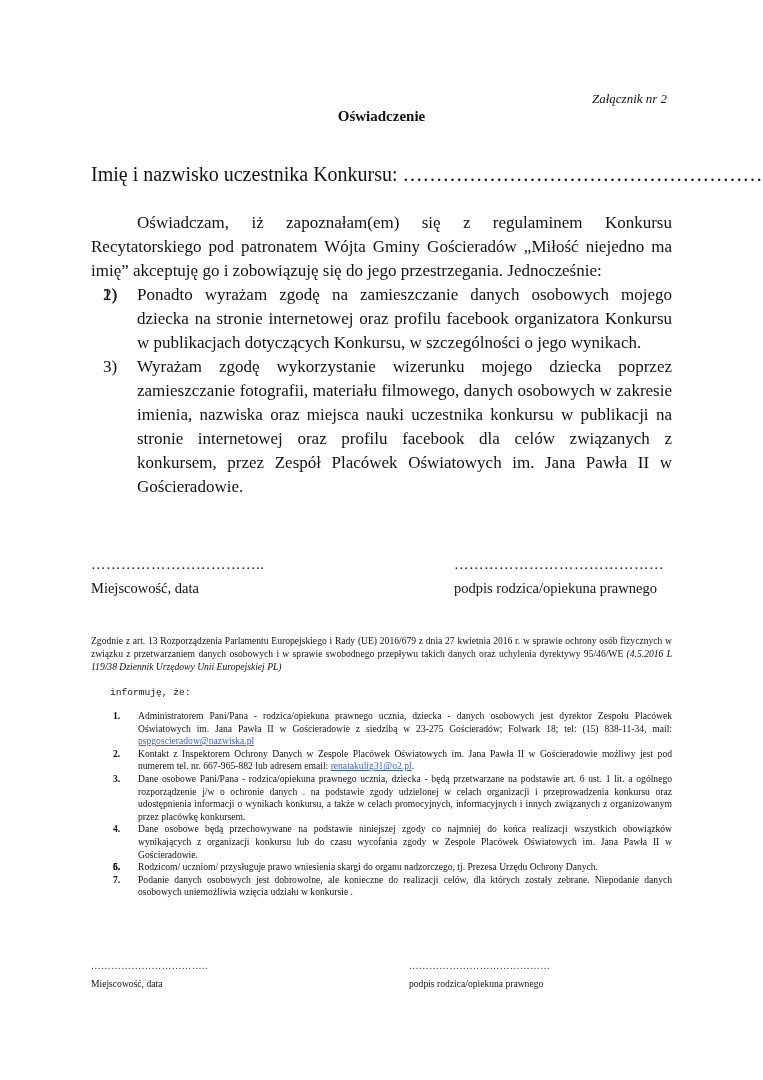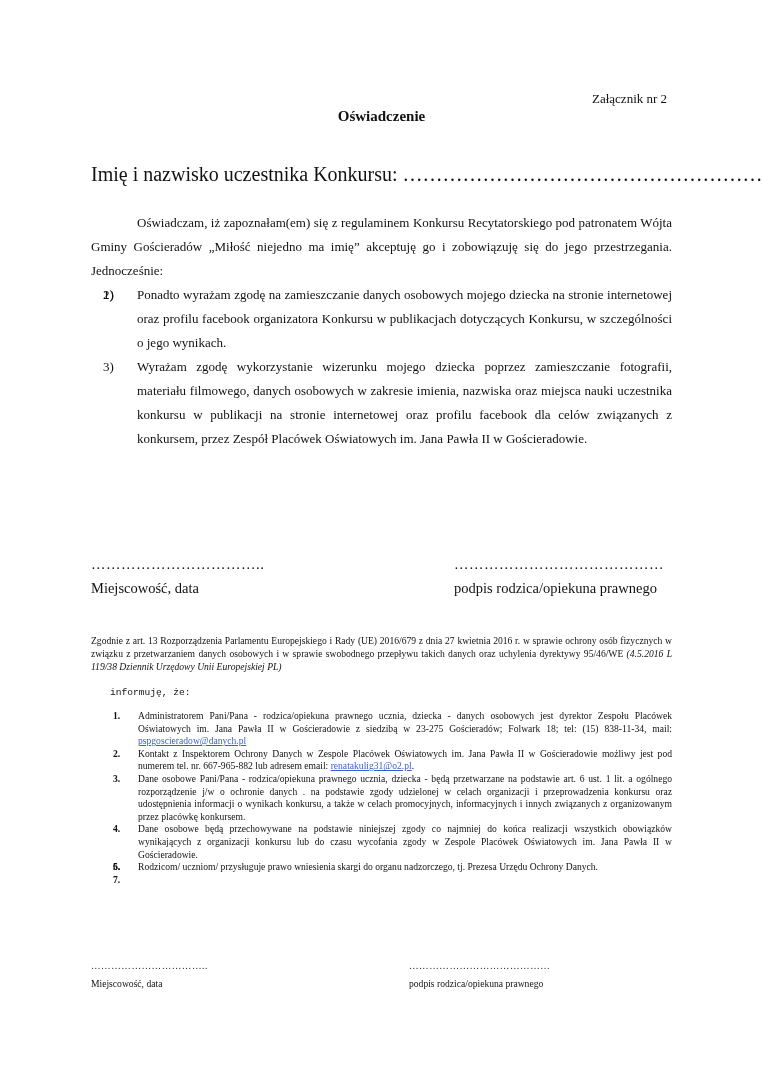--- a/index.html
+++ b/index.html
@@ -1,22 +1,22 @@
 <!DOCTYPE html>
 <html><head>
 <meta charset="utf-8">
 <style>
   html, body { margin:0; padding:0; background:#ffffff; }
   body { width:763px; height:1080px; position:relative; overflow:hidden;
          font-family:"Liberation Serif", "DejaVu Serif", serif; color:#111; }
   .abs { position:absolute; }
-  .annex { left:592px; top:91px; font-size:13px; }
+  .annex { left:592px; top:91px; font-size:13px;font-style:italic; }
   .title { left:0; width:763px; top:108px; text-align:center; font-size:15px; font-weight:bold; }
   .namefield { left:91px; top:163px; font-size:20px; white-space:nowrap; }
-  .body-main { left:91px; top:211px; width:581px; font-size:13px; line-height:24px; text-align:justify; }
+  .body-main { left:91px; top:211px; width:581px; font-size:17px; line-height:24px; text-align:justify; }
   .body-main p { margin:0; text-indent:46px; }
   ol.consents { list-style:none; margin:0; padding:0; }
   ol.consents li { position:relative; padding-left:46px; text-align:justify; }
   ol.consents li .num { position:absolute; left:12px; top:0; }
   .sig-row { left:91px; width:580px; font-size:14.5px; }
   .sig-row .l { position:absolute; left:0; }
   .sig-row .r { position:absolute; left:363px; }
   .dots { letter-spacing:0.5px; }
   .legal { left:91px; top:634px; width:581px; font-size:9.6px; line-height:13px; text-align:justify; }
   .legal i { font-style:italic; }
@@ -65,21 +65,21 @@
 
 <div class="abs legal">
   <span>Zgodnie z art. 13 Rozporządzenia Parlamentu Europejskiego i Rady (UE) 2016/679 z dnia 27 kwietnia 2016 r. w sprawie ochrony osób fizycznych w związku z przetwarzaniem danych osobowych i w sprawie swobodnego przepływu takich danych oraz uchylenia dyrektywy 95/46/WE </span><i>(4.5.2016 L 119/38 Dziennik Urzędowy Unii Europejskiej PL)</i>
 </div>
 
 <div class="abs inform">informuję, że:</div>
 
 <ol class="info">
   <li>
     <span class="num">1.</span>
-    <span>Administratorem Pani/Pana - rodzica/opiekuna prawnego ucznia, dziecka - danych osobowych jest dyrektor Zespołu Placówek Oświatowych im. Jana Pawła II w Gościeradowie z siedzibą w 23-275 Gościeradów; Folwark 18; tel: (15) 838-11-34, mail: </span><a class="link">pspgoscieradow@danych.pl</a><span></span>
+    <span>Administratorem Pani/Pana - rodzica/opiekuna prawnego ucznia, dziecka - danych osobowych jest dyrektor Zespołu Placówek Oświatowych im. Jana Pawła II w Gościeradowie z siedzibą w 23-275 Gościeradów; Folwark 18; tel: (15) 838-11-34, mail: </span><a class="link">pspgoscieradow@nazwiska.pl</a><span></span>
   </li>
   <li>
     <span class="num">2.</span>
     <span>Kontakt z Inspektorem Ochrony Danych w Zespole Placówek Oświatowych im. Jana Pawła II w Gościeradowie możliwy jest pod numerem tel. nr. 667-965-882 lub adresem email: </span><a class="link">renatakulig31@o2.pl</a><span>.</span>
   </li>
   <li>
     <span class="num">3.</span>
     <span>Dane osobowe Pani/Pana - rodzica/opiekuna prawnego ucznia, dziecka - będą przetwarzane na podstawie art. 6 ust. 1 lit. a ogólnego rozporządzenie j/w o ochronie danych . na podstawie zgody udzielonej w celach organizacji i przeprowadzenia konkursu oraz udostępnienia informacji o wynikach konkursu, a także w celach promocyjnych, informacyjnych i innych związanych z organizowanym przez placówkę konkursem.</span>
   </li>
   <li>
@@ -88,20 +88,21 @@
   </li>
   <li>
     <span class="num">5.</span>
   </li>
   <li>
     <span class="num">6.</span>
     <span>Rodzicom/ uczniom/ przysługuje prawo wniesienia skargi do organu nadzorczego, tj. Prezesa Urzędu Ochrony Danych.</span>
   </li>
   <li>
     <span class="num">7.</span>
+    <span>Podanie danych osobowych jest dobrowolne, ale konieczne do realizacji celów, dla których zostały zebrane. Niepodanie danych osobowych uniemożliwia wzięcia udziału w konkursie .</span>
   </li>
 </ol>
 
 <div class="abs sig2" style="top:960px;">
   <span class="l dots">……………………………..</span>
   <span class="r dots">……………………………………</span>
 </div>
 <div class="abs sig2" style="top:978px;">
   <span class="l">Miejscowość, data</span>
   <span class="r">podpis rodzica/opiekuna prawnego</span>

